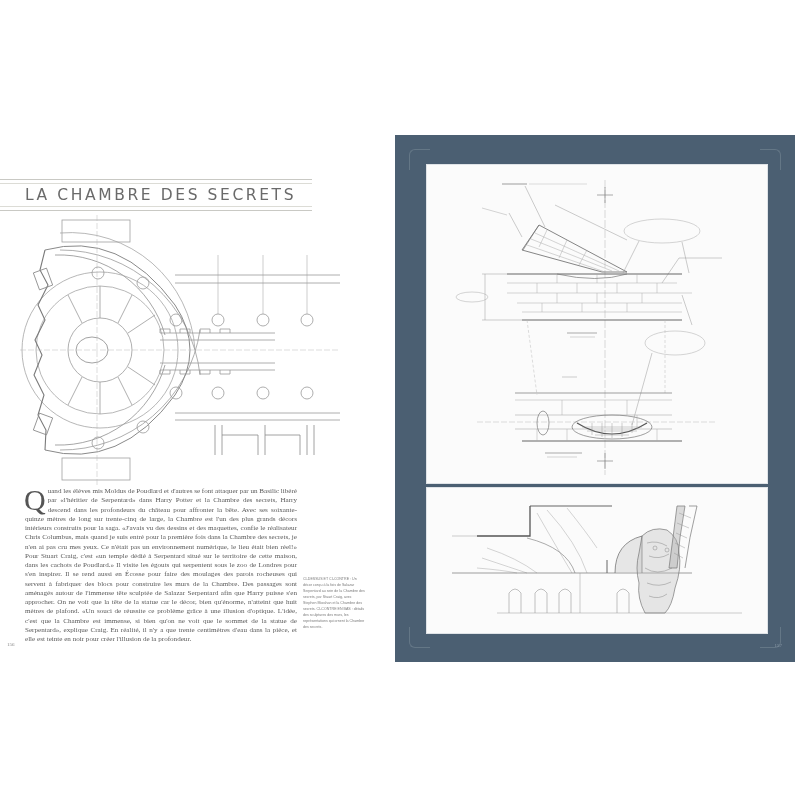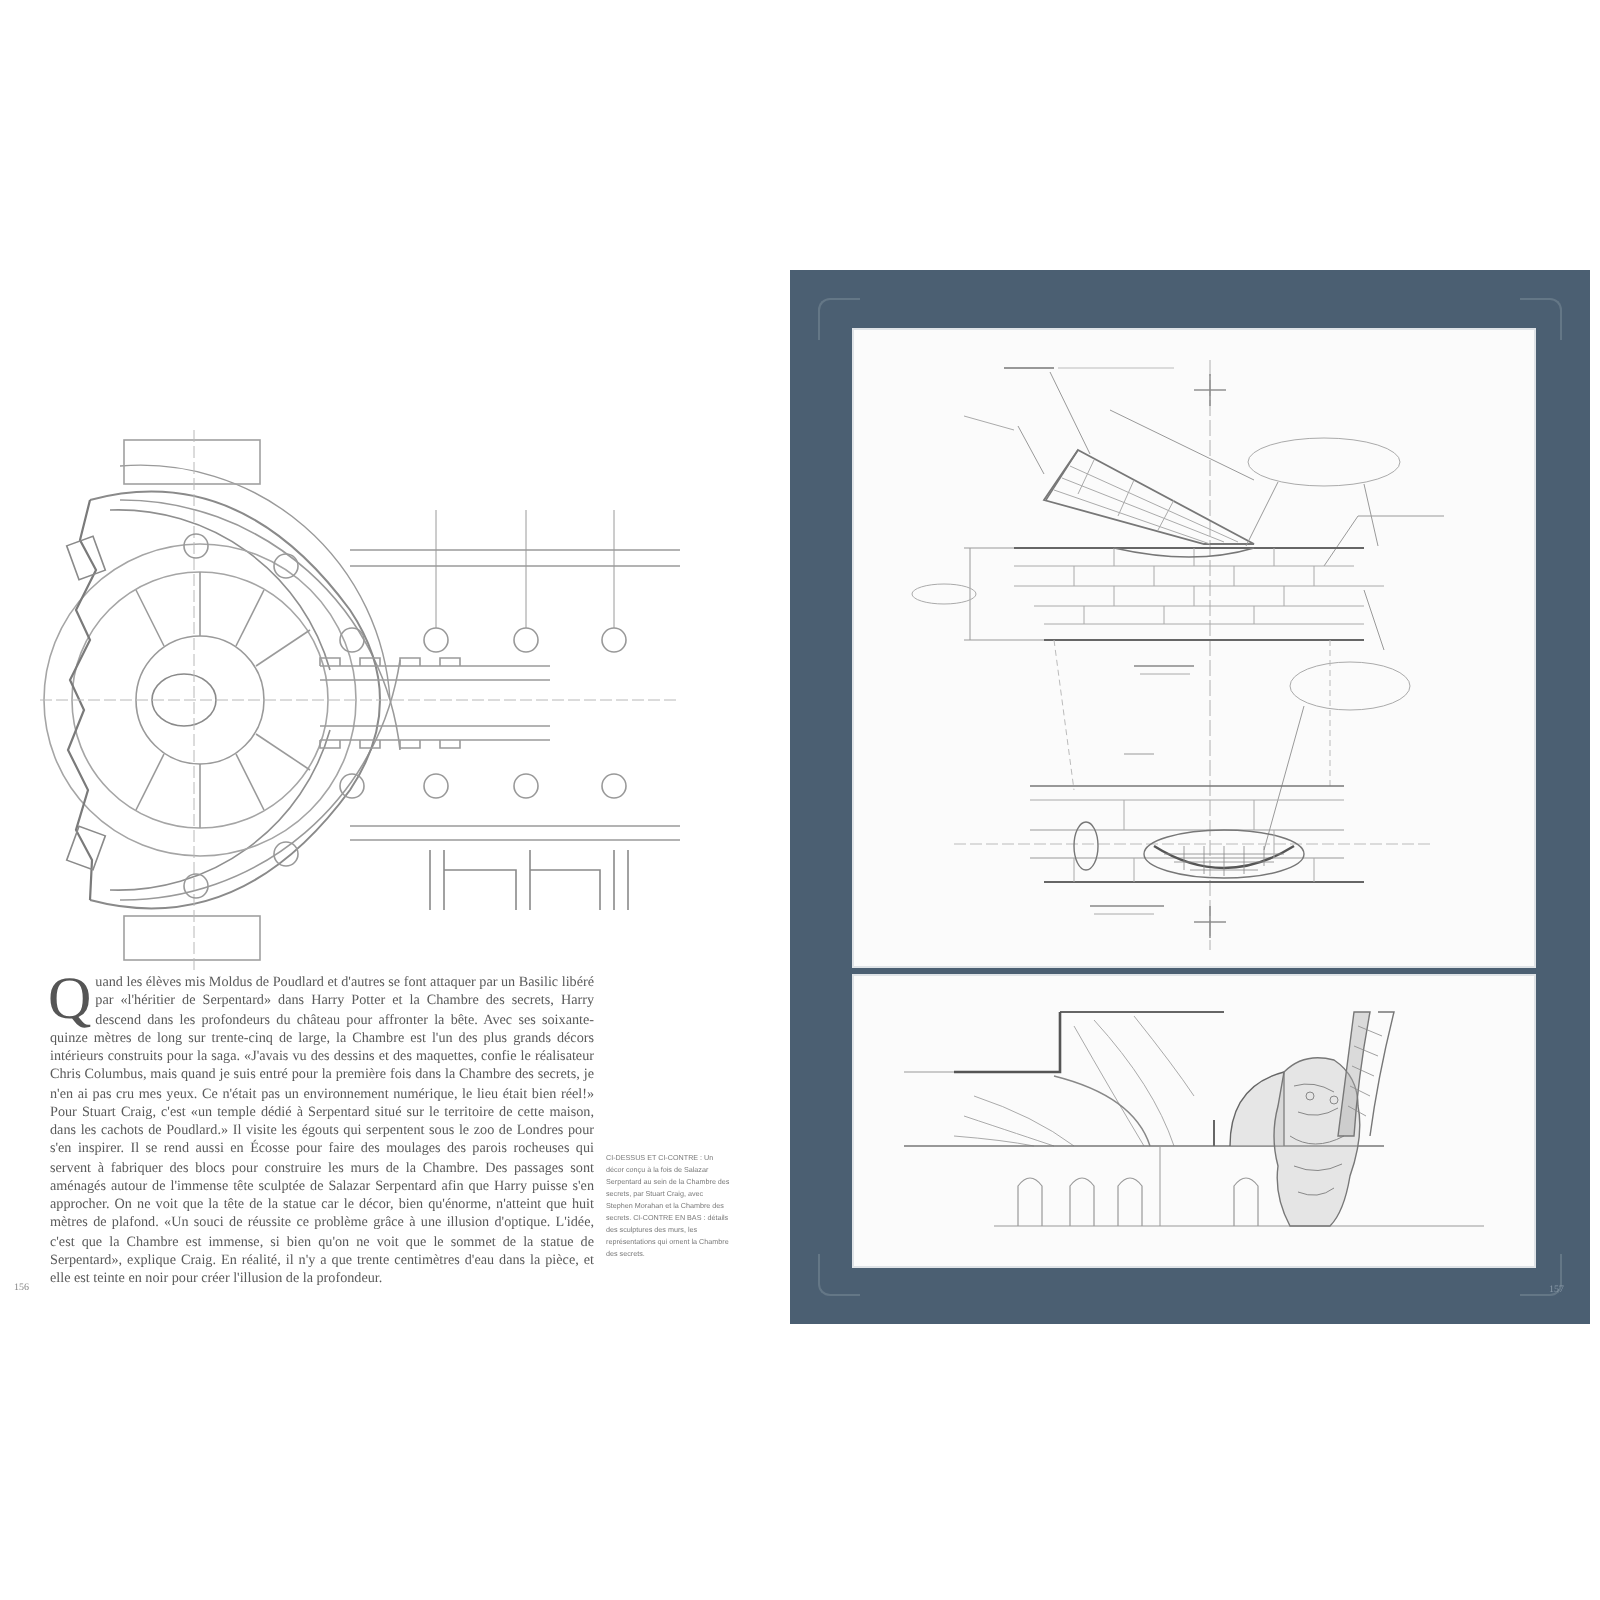--- a/index.html
+++ b/index.html
@@ -62,20 +62,23 @@
     }
     .page-num-right { position: absolute; right: 13px; bottom: 14px; font-size: 5px; color: #8a99a7; }
     svg { display: block; }
   </style>
 </head>
 <body>
 
 <div class="spread">
 
   <div class="left-page">
+    <div class="title-banner">
+      <div class="title-text">LA CHAMBRE DES SECRETS</div>
+    </div>
 
     <div class="blueprint">
       <svg width="340" height="270" viewBox="0 0 340 270" fill="none" stroke="#9a9a9a" stroke-width="0.8">
 
         <path d="M60 35 A140 140 0 0 1 200 160"></path>
         <path d="M60 235 A140 140 0 0 0 200 115"></path>
         <path d="M60 18 A125 125 0 0 1 195 135" stroke-width="0.7"></path>
 
         <path d="M55 40 A110 110 0 0 1 165 120" stroke="#8f8f8f"></path>
         <path d="M55 230 A110 110 0 0 0 165 150" stroke="#8f8f8f"></path>

